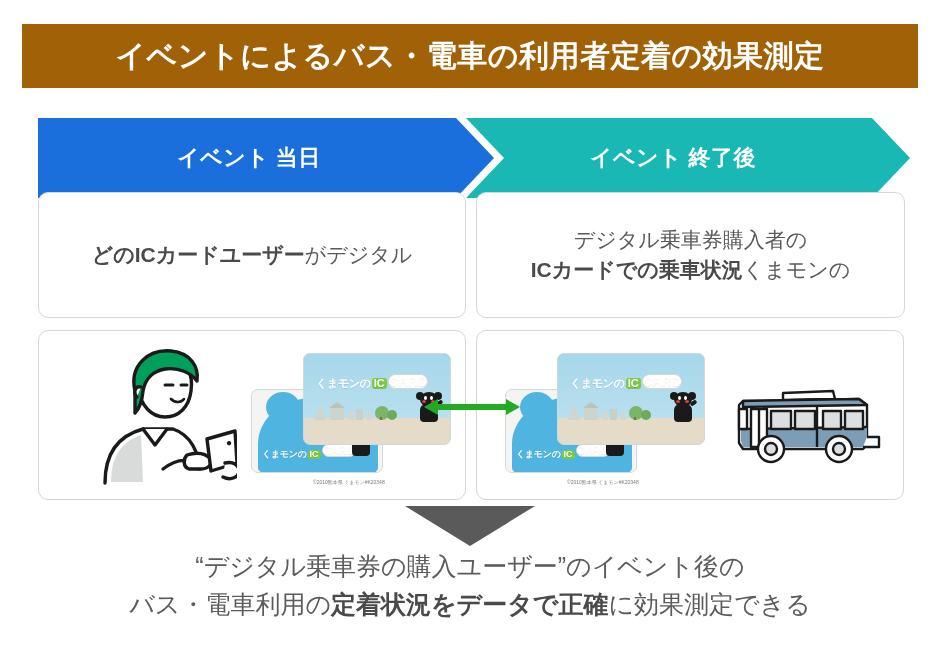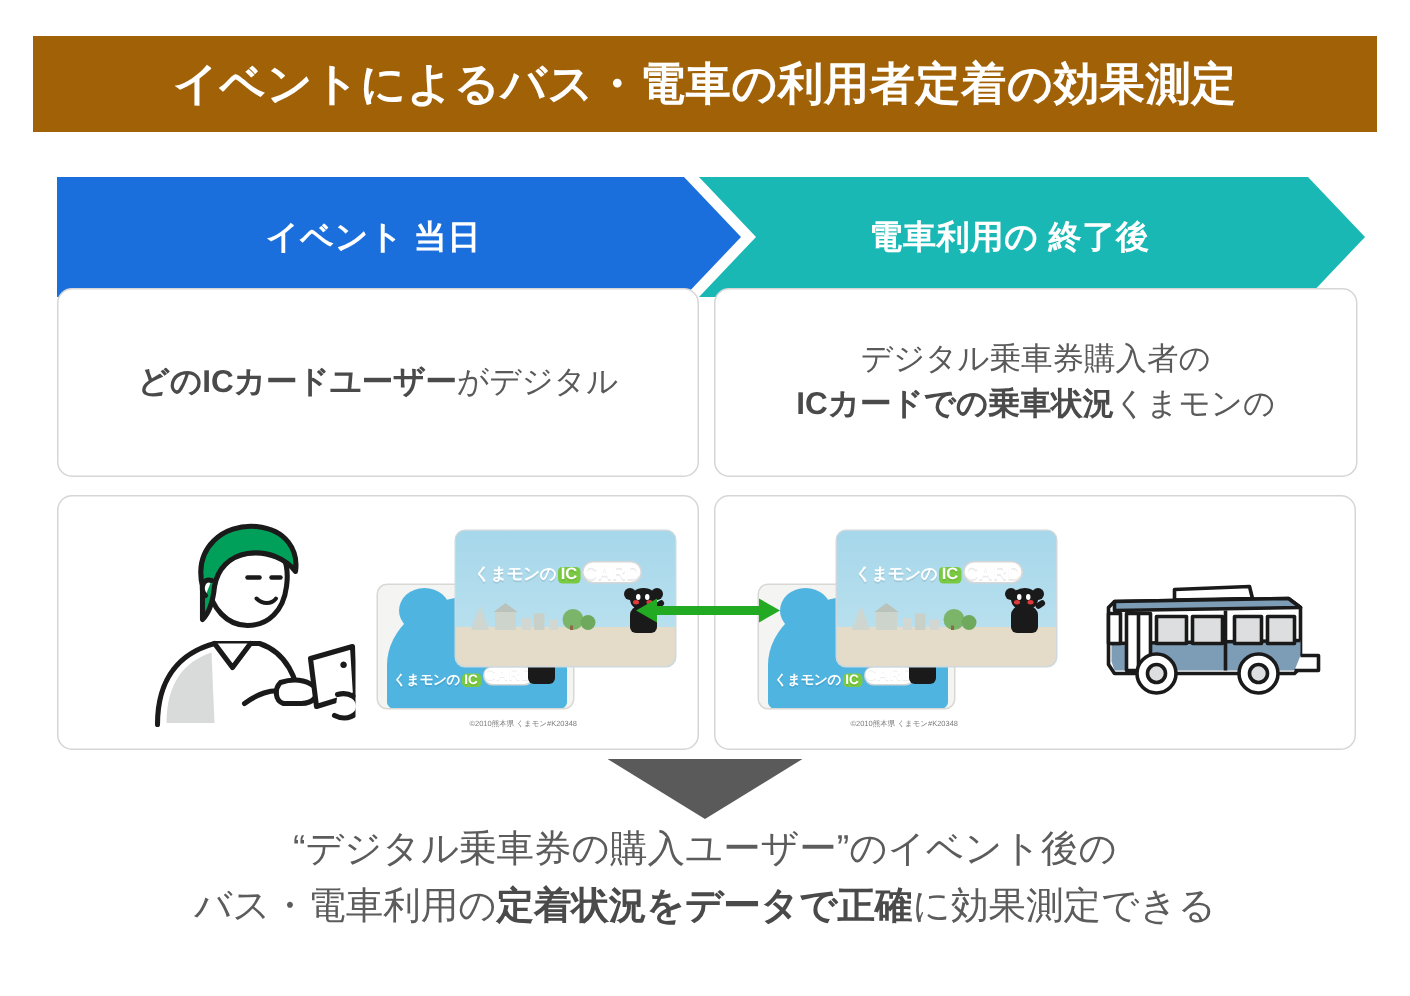--- a/index.html
+++ b/index.html
@@ -152,21 +152,21 @@
 
   <div class="title-bar">
     <div class="title-text">イベントによるバス・電車の利用者定着の効果測定</div>
   </div>
 
   <div class="chevrons">
     <div class="chev chev-left">
       <span class="chev-label">イベント 当日</span>
     </div>
     <div class="chev chev-right">
-      <span class="chev-label">電車利用の 終了後</span>
+      <span class="chev-label">イベント 終了後</span>
     </div>
   </div>
 
   <div class="card text-card left">
     <div class="card-copy">
       <span class="ln"><b>どのICカードユーザー</b><span>がデジタル</span></span>
     </div>
   </div>
 
   <div class="card text-card right">

